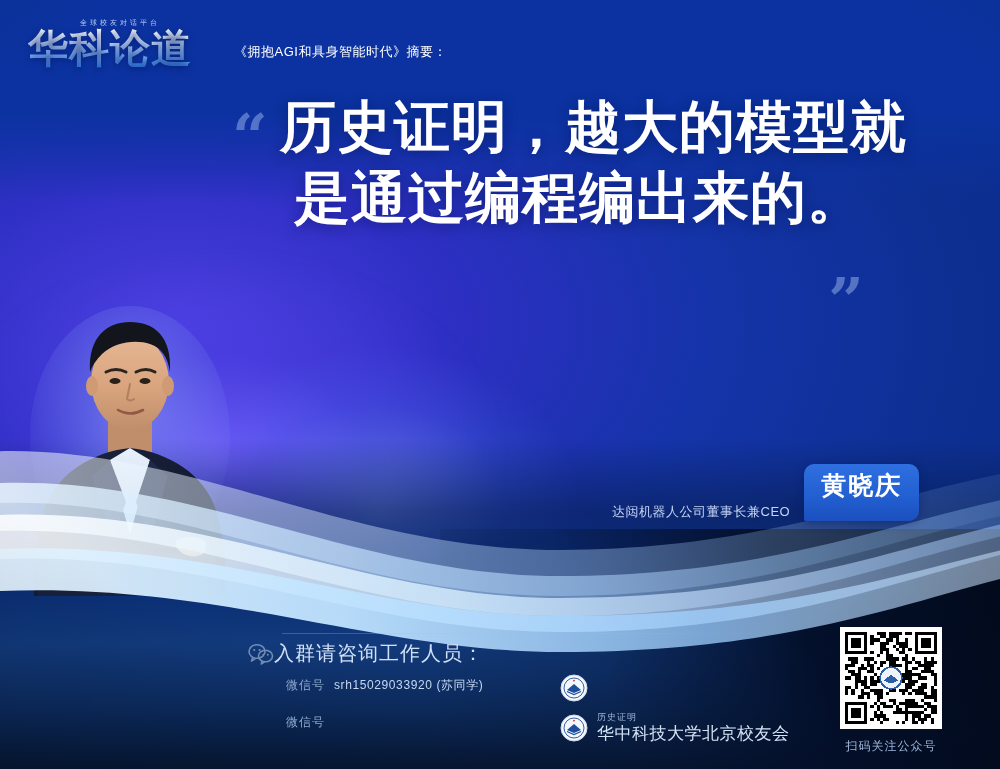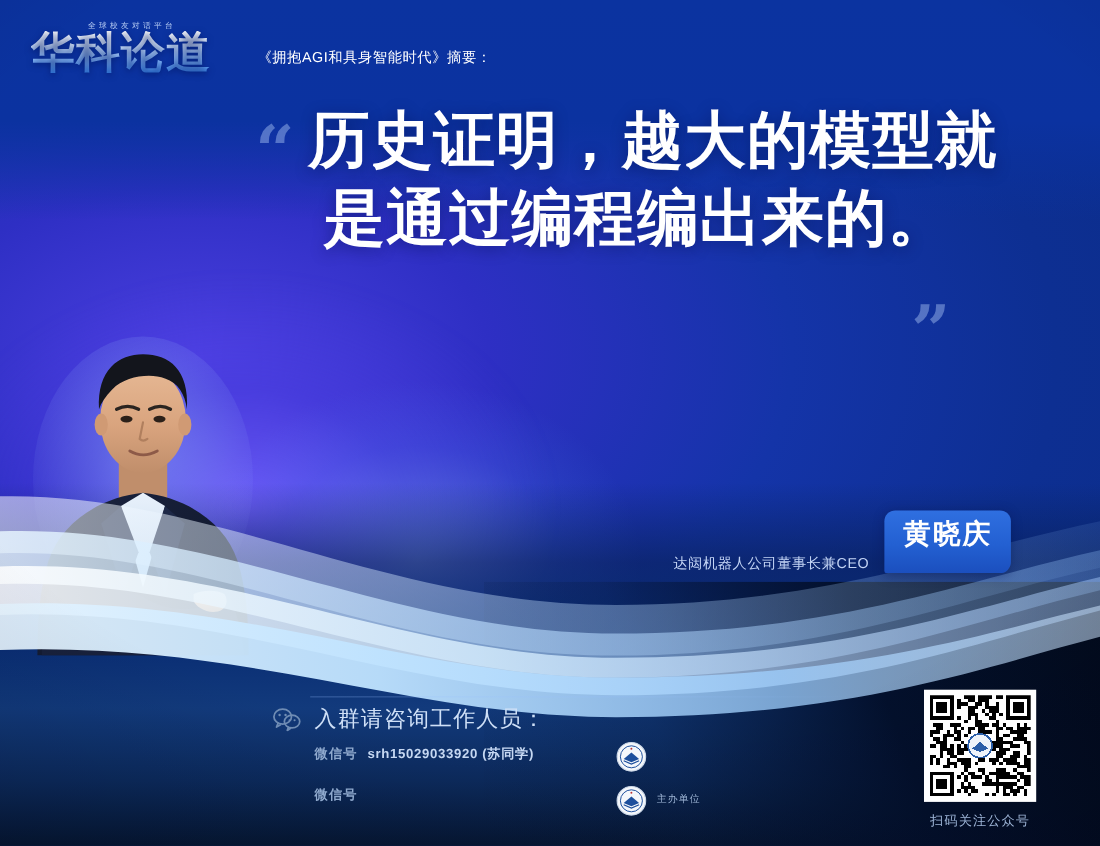--- a/index.html
+++ b/index.html
@@ -193,38 +193,36 @@
   }
   .footer {
     position: absolute;
     left: 248px; top: 640px;
     width: 730px;
     color: #b9cdea;
   }
   .footer-head {
     display: flex;
     align-items: center;
-    gap: 12px;
     margin-bottom: 10px;
   }
   .wechat-icon { flex: 0 0 auto; }
   .footer-head-text {
     font-size: 20px;
     color: #cfe0f7;
     letter-spacing: 1px;
   }
   .contact-rows {
     margin-left: 38px;
   }
   .contact-row {
     display: flex;
     align-items: baseline;
     gap: 9px;
     height: 37px;
-    font-weight: bold;
   }
   .contact-label {
     font-size: 12px;
     color: #8fa9cd;
     letter-spacing: 1px;
   }
   .contact-value {
     font-size: 12px;
     color: #c6d8f2;
     letter-spacing: .6px;
@@ -434,21 +432,22 @@
     </div>
     <div class="org-row">
       <svg class="org-seal" width="28" height="28" viewBox="0 0 28 28">
         <circle cx="14" cy="14" r="13" fill="#f4f7fb" stroke="#ccd8e8" stroke-width="1"></circle>
         <circle cx="14" cy="14" r="10" fill="none" stroke="#1d4f9c" stroke-width="0.9"></circle>
         <path d="M7 16 L14 10 L21 16 L14 19 Z" fill="#1d4f9c"></path>
         <path d="M7 17.6 L14 20.6 L21 17.6" fill="none" stroke="#1d4f9c" stroke-width="1.1"></path>
         <circle cx="14" cy="6.6" r="0.9" fill="#b33"></circle>
       </svg>
       <div class="org-text">
-        <span class="org-kind">主办单位</span>
+        <span class="org-kind">历史证明</span>
+        <span class="org-name">华中科技大学北京校友会</span>
       </div>
     </div>
   </div>
 
   <div class="qr-block">
     <div class="qr-code">
       <svg id="qr-svg" width="92" height="92" viewBox="0 0 29 29" shape-rendering="crispEdges">
           <path d="M0 0h1v1h-1zM1 0h1v1h-1zM2 0h1v1h-1zM3 0h1v1h-1zM4 0h1v1h-1zM5 0h1v1h-1zM6 0h1v1h-1zM10 0h1v1h-1zM11 0h1v1h-1zM12 0h1v1h-1zM14 0h1v1h-1zM15 0h1v1h-1zM16 0h1v1h-1zM17 0h1v1h-1zM19 0h1v1h-1zM20 0h1v1h-1zM22 0h1v1h-1zM23 0h1v1h-1zM24 0h1v1h-1zM25 0h1v1h-1zM26 0h1v1h-1zM27 0h1v1h-1zM28 0h1v1h-1zM0 1h1v1h-1zM6 1h1v1h-1zM8 1h1v1h-1zM11 1h1v1h-1zM12 1h1v1h-1zM14 1h1v1h-1zM15 1h1v1h-1zM16 1h1v1h-1zM22 1h1v1h-1zM28 1h1v1h-1zM0 2h1v1h-1zM2 2h1v1h-1zM3 2h1v1h-1zM4 2h1v1h-1zM6 2h1v1h-1zM8 2h1v1h-1zM9 2h1v1h-1zM10 2h1v1h-1zM13 2h1v1h-1zM14 2h1v1h-1zM16 2h1v1h-1zM19 2h1v1h-1zM22 2h1v1h-1zM24 2h1v1h-1zM25 2h1v1h-1zM26 2h1v1h-1zM28 2h1v1h-1zM0 3h1v1h-1zM2 3h1v1h-1zM3 3h1v1h-1zM4 3h1v1h-1zM6 3h1v1h-1zM8 3h1v1h-1zM11 3h1v1h-1zM12 3h1v1h-1zM13 3h1v1h-1zM16 3h1v1h-1zM17 3h1v1h-1zM18 3h1v1h-1zM19 3h1v1h-1zM22 3h1v1h-1zM24 3h1v1h-1zM25 3h1v1h-1zM26 3h1v1h-1zM28 3h1v1h-1zM0 4h1v1h-1zM2 4h1v1h-1zM3 4h1v1h-1zM4 4h1v1h-1zM6 4h1v1h-1zM11 4h1v1h-1zM12 4h1v1h-1zM15 4h1v1h-1zM17 4h1v1h-1zM18 4h1v1h-1zM19 4h1v1h-1zM22 4h1v1h-1zM24 4h1v1h-1zM25 4h1v1h-1zM26 4h1v1h-1zM28 4h1v1h-1zM0 5h1v1h-1zM6 5h1v1h-1zM11 5h1v1h-1zM12 5h1v1h-1zM13 5h1v1h-1zM16 5h1v1h-1zM18 5h1v1h-1zM20 5h1v1h-1zM22 5h1v1h-1zM28 5h1v1h-1zM0 6h1v1h-1zM1 6h1v1h-1zM2 6h1v1h-1zM3 6h1v1h-1zM4 6h1v1h-1zM5 6h1v1h-1zM6 6h1v1h-1zM8 6h1v1h-1zM11 6h1v1h-1zM13 6h1v1h-1zM17 6h1v1h-1zM18 6h1v1h-1zM22 6h1v1h-1zM23 6h1v1h-1zM24 6h1v1h-1zM25 6h1v1h-1zM26 6h1v1h-1zM27 6h1v1h-1zM28 6h1v1h-1zM10 7h1v1h-1zM13 7h1v1h-1zM14 7h1v1h-1zM19 7h1v1h-1zM1 8h1v1h-1zM2 8h1v1h-1zM3 8h1v1h-1zM6 8h1v1h-1zM7 8h1v1h-1zM8 8h1v1h-1zM13 8h1v1h-1zM14 8h1v1h-1zM15 8h1v1h-1zM16 8h1v1h-1zM18 8h1v1h-1zM19 8h1v1h-1zM21 8h1v1h-1zM25 8h1v1h-1zM27 8h1v1h-1zM2 9h1v1h-1zM3 9h1v1h-1zM7 9h1v1h-1zM9 9h1v1h-1zM11 9h1v1h-1zM12 9h1v1h-1zM14 9h1v1h-1zM15 9h1v1h-1zM19 9h1v1h-1zM20 9h1v1h-1zM22 9h1v1h-1zM23 9h1v1h-1zM25 9h1v1h-1zM26 9h1v1h-1zM27 9h1v1h-1zM28 9h1v1h-1zM0 10h1v1h-1zM1 10h1v1h-1zM2 10h1v1h-1zM5 10h1v1h-1zM7 10h1v1h-1zM8 10h1v1h-1zM11 10h1v1h-1zM14 10h1v1h-1zM15 10h1v1h-1zM16 10h1v1h-1zM17 10h1v1h-1zM19 10h1v1h-1zM23 10h1v1h-1zM24 10h1v1h-1zM25 10h1v1h-1zM26 10h1v1h-1zM27 10h1v1h-1zM0 11h1v1h-1zM4 11h1v1h-1zM5 11h1v1h-1zM6 11h1v1h-1zM8 11h1v1h-1zM10 11h1v1h-1zM19 11h1v1h-1zM21 11h1v1h-1zM22 11h1v1h-1zM25 11h1v1h-1zM26 11h1v1h-1zM1 12h1v1h-1zM2 12h1v1h-1zM4 12h1v1h-1zM7 12h1v1h-1zM8 12h1v1h-1zM19 12h1v1h-1zM20 12h1v1h-1zM24 12h1v1h-1zM25 12h1v1h-1zM26 12h1v1h-1zM27 12h1v1h-1zM2 13h1v1h-1zM3 13h1v1h-1zM4 13h1v1h-1zM9 13h1v1h-1zM18 13h1v1h-1zM19 13h1v1h-1zM20 13h1v1h-1zM21 13h1v1h-1zM22 13h1v1h-1zM23 13h1v1h-1zM27 13h1v1h-1zM28 13h1v1h-1zM0 14h1v1h-1zM1 14h1v1h-1zM3 14h1v1h-1zM4 14h1v1h-1zM6 14h1v1h-1zM8 14h1v1h-1zM10 14h1v1h-1zM18 14h1v1h-1zM19 14h1v1h-1zM20 14h1v1h-1zM23 14h1v1h-1zM24 14h1v1h-1zM25 14h1v1h-1zM28 14h1v1h-1zM3 15h1v1h-1zM4 15h1v1h-1zM5 15h1v1h-1zM6 15h1v1h-1zM8 15h1v1h-1zM9 15h1v1h-1zM10 15h1v1h-1zM18 15h1v1h-1zM20 15h1v1h-1zM21 15h1v1h-1zM22 15h1v1h-1zM28 15h1v1h-1zM3 16h1v1h-1zM5 16h1v1h-1zM6 16h1v1h-1zM8 16h1v1h-1zM9 16h1v1h-1zM19 16h1v1h-1zM20 16h1v1h-1zM21 16h1v1h-1zM24 16h1v1h-1zM25 16h1v1h-1zM28 16h1v1h-1zM0 17h1v1h-1zM1 17h1v1h-1zM3 17h1v1h-1zM6 17h1v1h-1zM7 17h1v1h-1zM19 17h1v1h-1zM20 17h1v1h-1zM23 17h1v1h-1zM24 17h1v1h-1zM25 17h1v1h-1zM27 17h1v1h-1zM0 18h1v1h-1zM2 18h1v1h-1zM5 18h1v1h-1zM8 18h1v1h-1zM9 18h1v1h-1zM10 18h1v1h-1zM11 18h1v1h-1zM14 18h1v1h-1zM15 18h1v1h-1zM17 18h1v1h-1zM18 18h1v1h-1zM19 18h1v1h-1zM21 18h1v1h-1zM22 18h1v1h-1zM23 18h1v1h-1zM24 18h1v1h-1zM27 18h1v1h-1zM28 18h1v1h-1zM0 19h1v1h-1zM2 19h1v1h-1zM5 19h1v1h-1zM6 19h1v1h-1zM7 19h1v1h-1zM9 19h1v1h-1zM10 19h1v1h-1zM11 19h1v1h-1zM13 19h1v1h-1zM18 19h1v1h-1zM20 19h1v1h-1zM22 19h1v1h-1zM23 19h1v1h-1zM24 19h1v1h-1zM25 19h1v1h-1zM27 19h1v1h-1zM28 19h1v1h-1zM4 20h1v1h-1zM5 20h1v1h-1zM7 20h1v1h-1zM10 20h1v1h-1zM11 20h1v1h-1zM25 20h1v1h-1zM26 20h1v1h-1zM27 20h1v1h-1zM28 20h1v1h-1zM10 21h1v1h-1zM14 21h1v1h-1zM15 21h1v1h-1zM19 21h1v1h-1zM20 21h1v1h-1zM21 21h1v1h-1zM24 21h1v1h-1zM28 21h1v1h-1zM0 22h1v1h-1zM1 22h1v1h-1zM2 22h1v1h-1zM3 22h1v1h-1zM4 22h1v1h-1zM5 22h1v1h-1zM6 22h1v1h-1zM9 22h1v1h-1zM11 22h1v1h-1zM12 22h1v1h-1zM15 22h1v1h-1zM17 22h1v1h-1zM18 22h1v1h-1zM19 22h1v1h-1zM20 22h1v1h-1zM21 22h1v1h-1zM22 22h1v1h-1zM25 22h1v1h-1zM26 22h1v1h-1zM0 23h1v1h-1zM6 23h1v1h-1zM8 23h1v1h-1zM10 23h1v1h-1zM12 23h1v1h-1zM13 23h1v1h-1zM14 23h1v1h-1zM16 23h1v1h-1zM19 23h1v1h-1zM20 23h1v1h-1zM21 23h1v1h-1zM22 23h1v1h-1zM23 23h1v1h-1zM24 23h1v1h-1zM26 23h1v1h-1zM27 23h1v1h-1zM28 23h1v1h-1zM0 24h1v1h-1zM2 24h1v1h-1zM3 24h1v1h-1zM4 24h1v1h-1zM6 24h1v1h-1zM10 24h1v1h-1zM16 24h1v1h-1zM17 24h1v1h-1zM19 24h1v1h-1zM25 24h1v1h-1zM27 24h1v1h-1zM28 24h1v1h-1zM0 25h1v1h-1zM2 25h1v1h-1zM3 25h1v1h-1zM4 25h1v1h-1zM6 25h1v1h-1zM9 25h1v1h-1zM11 25h1v1h-1zM15 25h1v1h-1zM16 25h1v1h-1zM17 25h1v1h-1zM18 25h1v1h-1zM19 25h1v1h-1zM20 25h1v1h-1zM21 25h1v1h-1zM22 25h1v1h-1zM23 25h1v1h-1zM24 25h1v1h-1zM27 25h1v1h-1zM28 25h1v1h-1zM0 26h1v1h-1zM2 26h1v1h-1zM3 26h1v1h-1zM4 26h1v1h-1zM6 26h1v1h-1zM9 26h1v1h-1zM10 26h1v1h-1zM11 26h1v1h-1zM12 26h1v1h-1zM19 26h1v1h-1zM21 26h1v1h-1zM22 26h1v1h-1zM23 26h1v1h-1zM25 26h1v1h-1zM26 26h1v1h-1zM0 27h1v1h-1zM6 27h1v1h-1zM8 27h1v1h-1zM10 27h1v1h-1zM12 27h1v1h-1zM13 27h1v1h-1zM19 27h1v1h-1zM21 27h1v1h-1zM23 27h1v1h-1zM24 27h1v1h-1zM25 27h1v1h-1zM27 27h1v1h-1zM0 28h1v1h-1zM1 28h1v1h-1zM2 28h1v1h-1zM3 28h1v1h-1zM4 28h1v1h-1zM5 28h1v1h-1zM6 28h1v1h-1zM11 28h1v1h-1zM16 28h1v1h-1zM18 28h1v1h-1zM21 28h1v1h-1zM22 28h1v1h-1zM24 28h1v1h-1zM27 28h1v1h-1z" fill="#000"></path>
           <circle cx="14.5" cy="14.5" r="3.4" fill="#eef3fa" stroke="#2b5ea8" stroke-width="0.5"></circle>
           <path d="M12.2 15.3 L14.5 13.4 L16.8 15.3 L14.5 16.3 Z" fill="#2b5ea8"></path>

